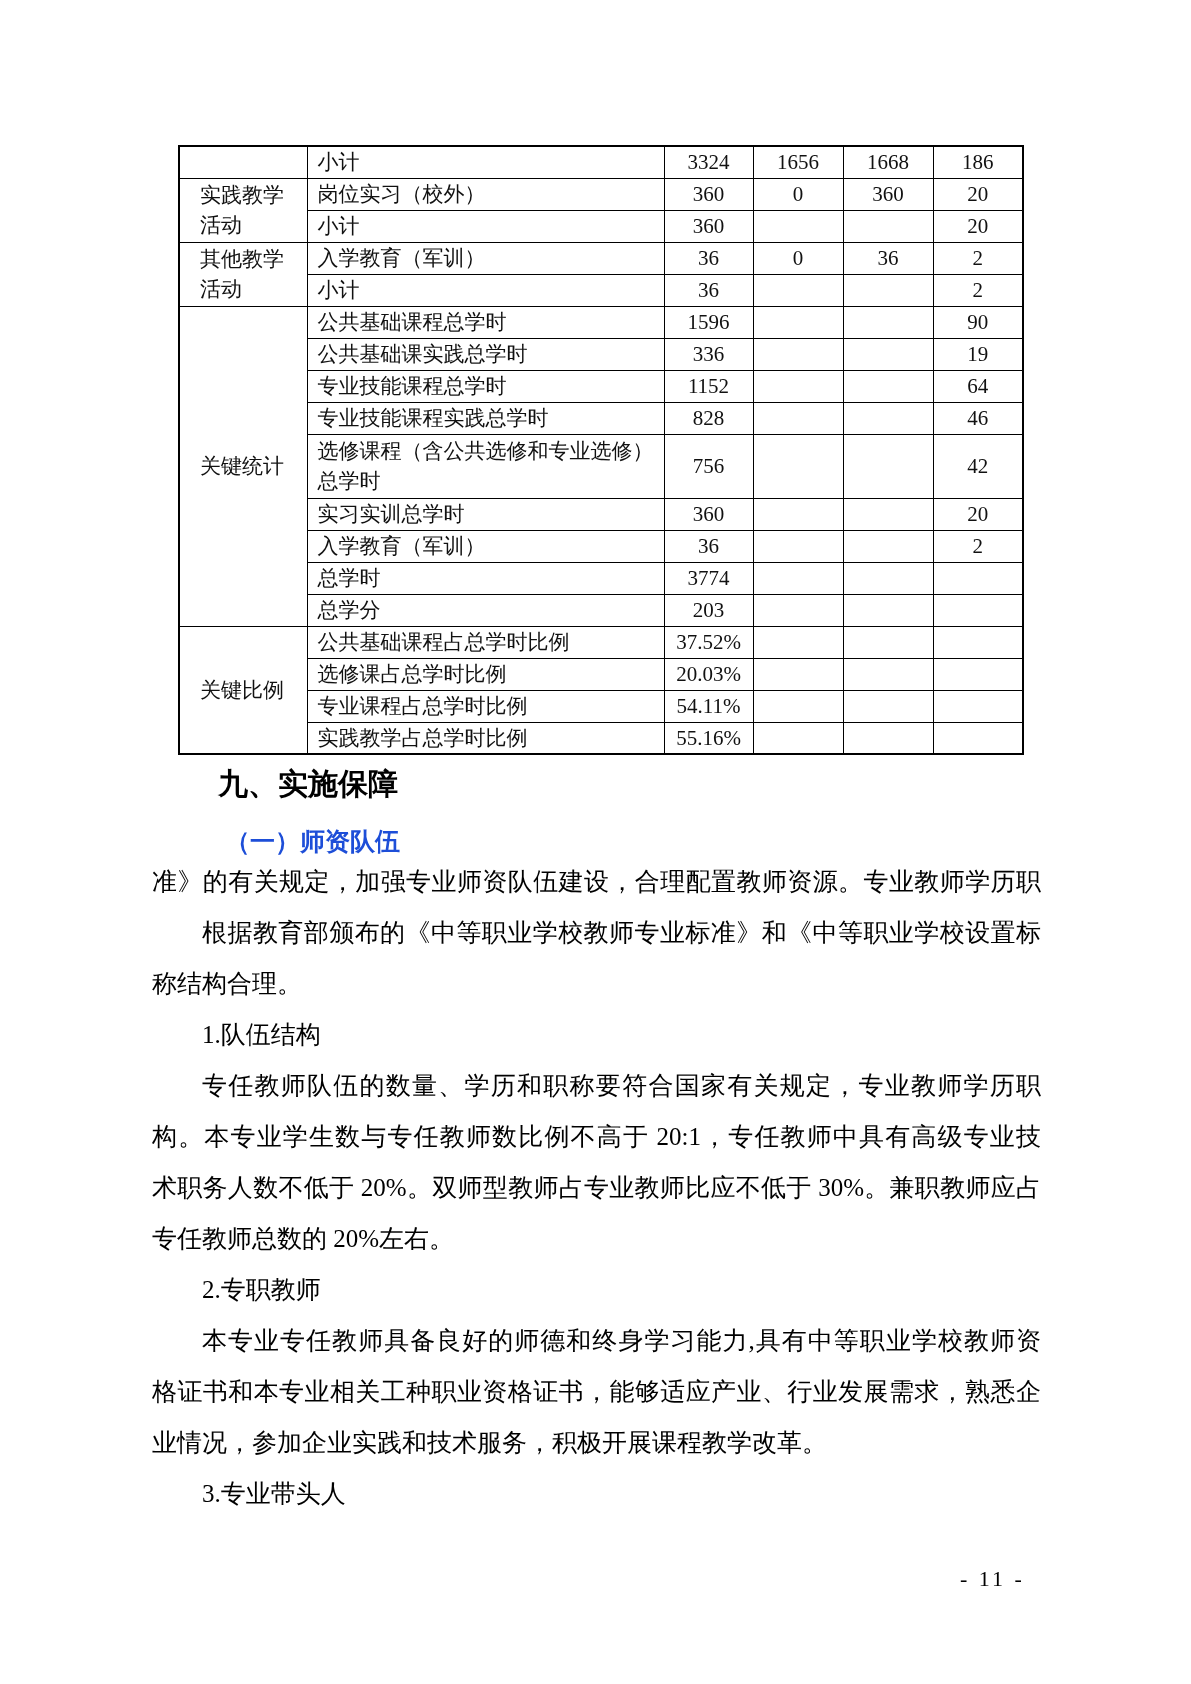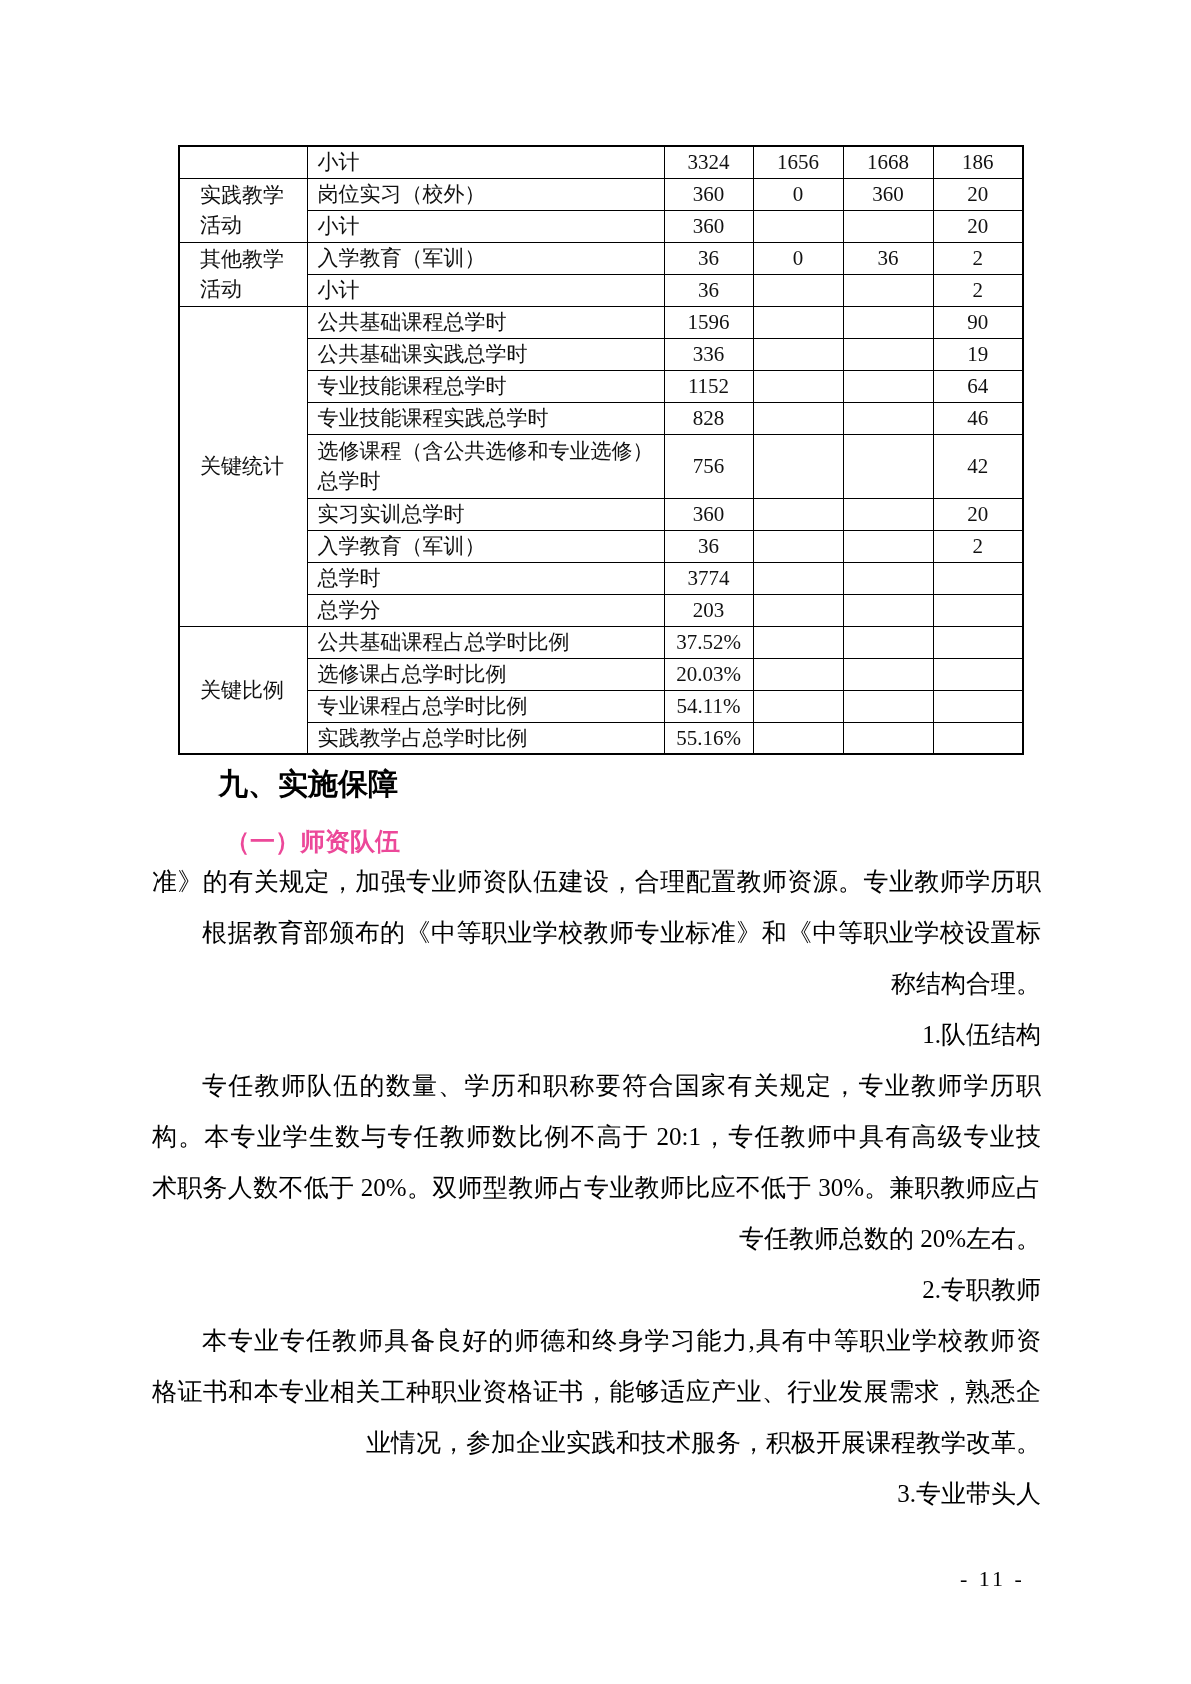--- a/index.html
+++ b/index.html
@@ -37,29 +37,29 @@
 
   
   .h1 {
     position: absolute; left: 178px; top: 764px;
     font-family: "Liberation Sans", "DejaVu Sans", sans-serif;
     font-weight: bold; font-size: 30px; color: #000; margin-left: 40px;
   }
   .h2 {
     position: absolute; left: 225px; top: 825px;
     font-family: "Liberation Sans", "DejaVu Sans", sans-serif;
-    font-weight: bold; font-size: 25px; color: #ec4899;
+    font-weight: bold; font-size: 25px; color: #1d4ed8;
   }
 
   
   .body-text {
     position: absolute; left: 152px; top: 856px; width: 889px;
     font-size: 25px; color: #000;
   }
-  .line { height: 51px; line-height: 51px; white-space: nowrap; text-align: right; }
+  .line { height: 51px; line-height: 51px; white-space: nowrap; text-align: left; }
   .line.full { text-align: justify; text-align-last: justify; white-space: normal; height: 51px; overflow: hidden; }
   .line.indent { text-indent: 50px; }
 
   
   .pagenum {
     position: absolute; left: 916px; top: 1566px;
     font-size: 22px; letter-spacing: 3px; color: #000; margin-left: 44px;
   }
 </style>
 </head>

